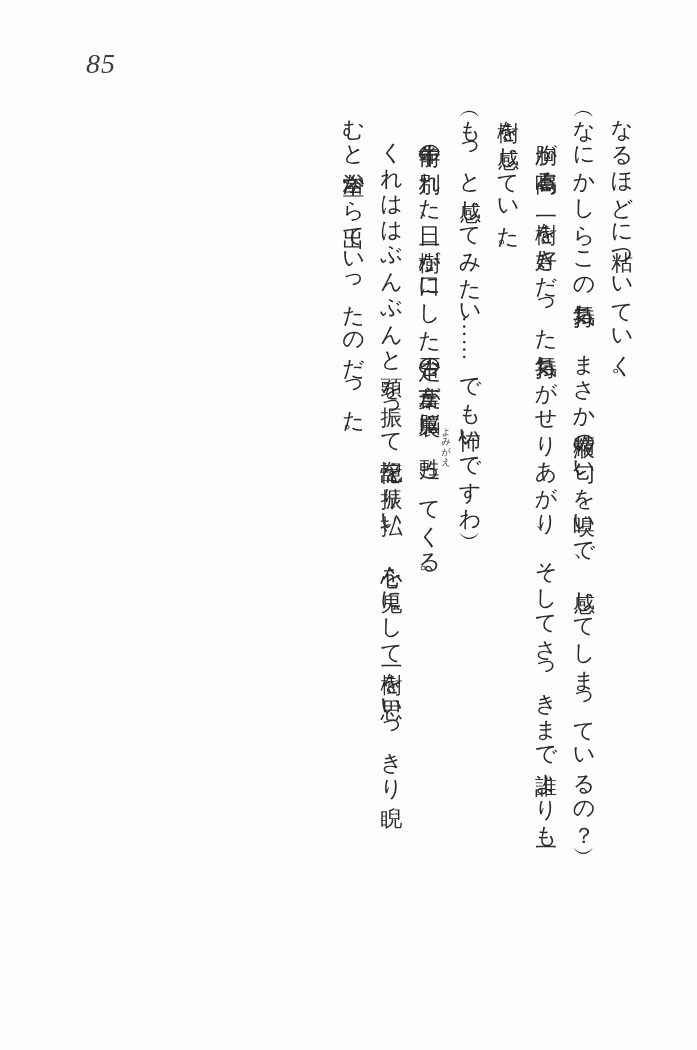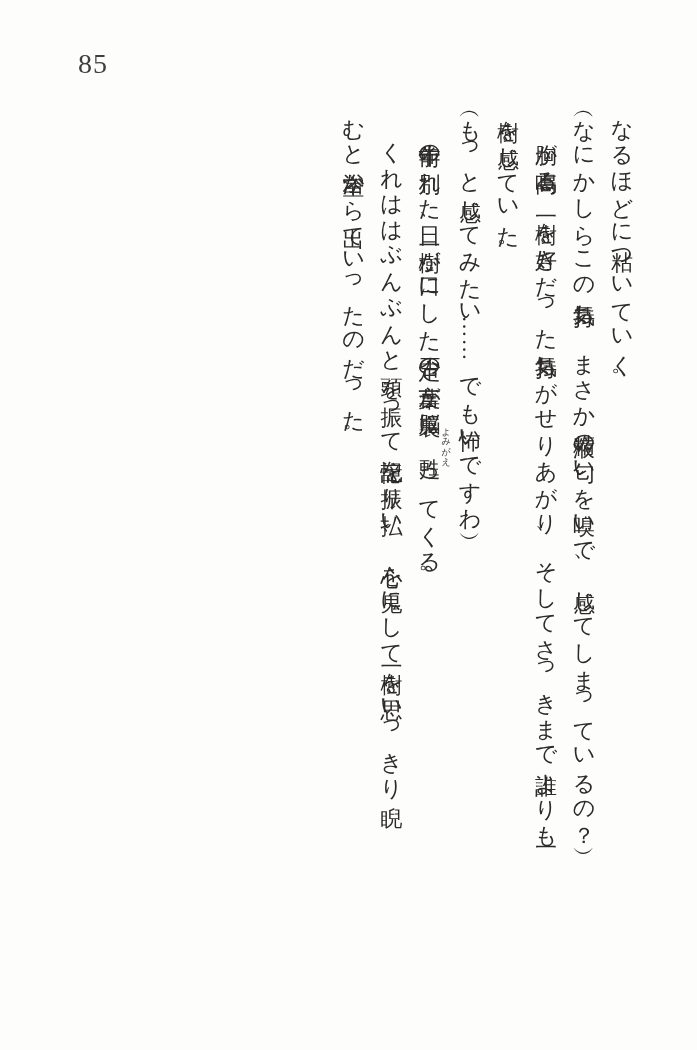--- a/index.html
+++ b/index.html
@@ -11,23 +11,24 @@
     position: relative;
     width: 697px;
     height: 1050px;
     margin: 0 auto;
     background: #fdfdfc;
     overflow: hidden;
     font-family: "Liberation Serif", "DejaVu Serif", serif;
   }
   .page-number {
     position: absolute;
-    left: 78px;
+    left: 86px;
     top: 48px;
     font-size: 28px;
+    font-style: italic;
     color: #3f3f3f;
     letter-spacing: 1px;
   }
   .text-block {
     position: absolute;
     top: 104px;
     right: 56px;
     height: 866px;
     writing-mode: vertical-rl;
     text-orientation: mixed;

